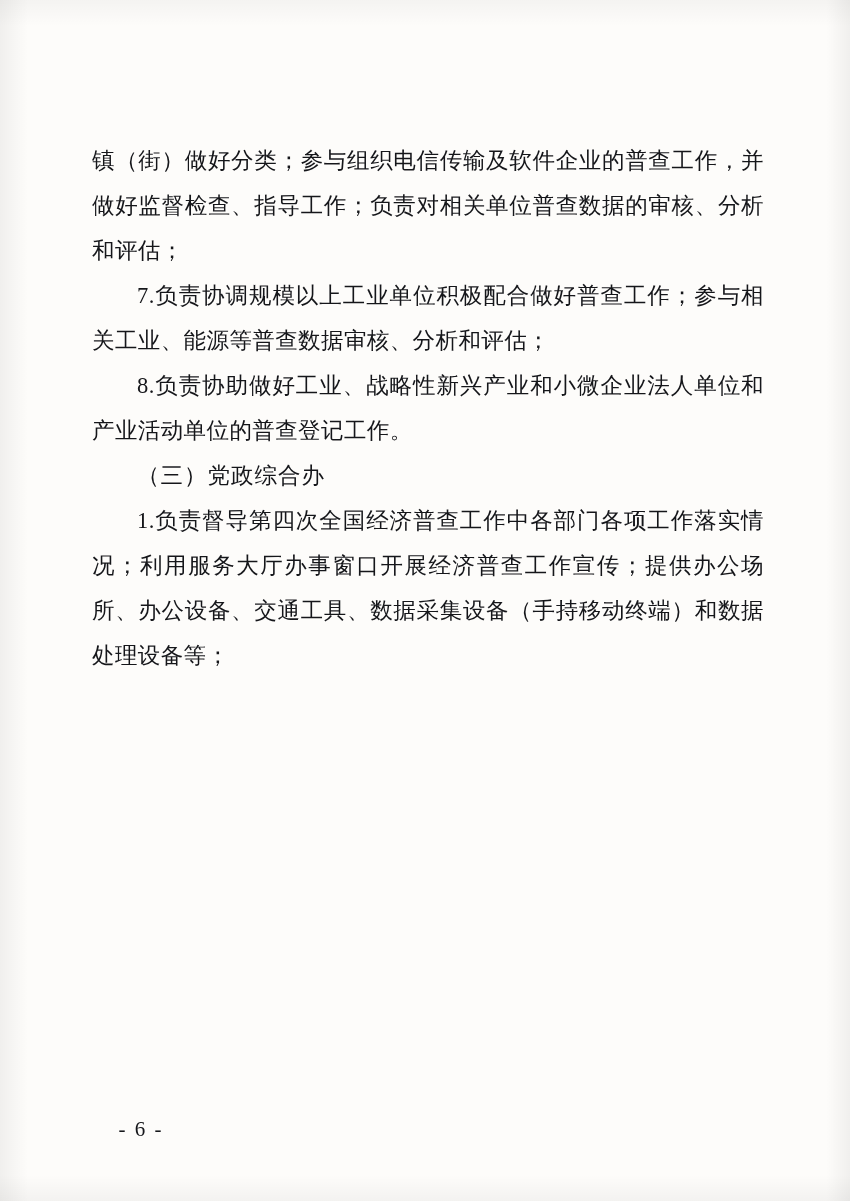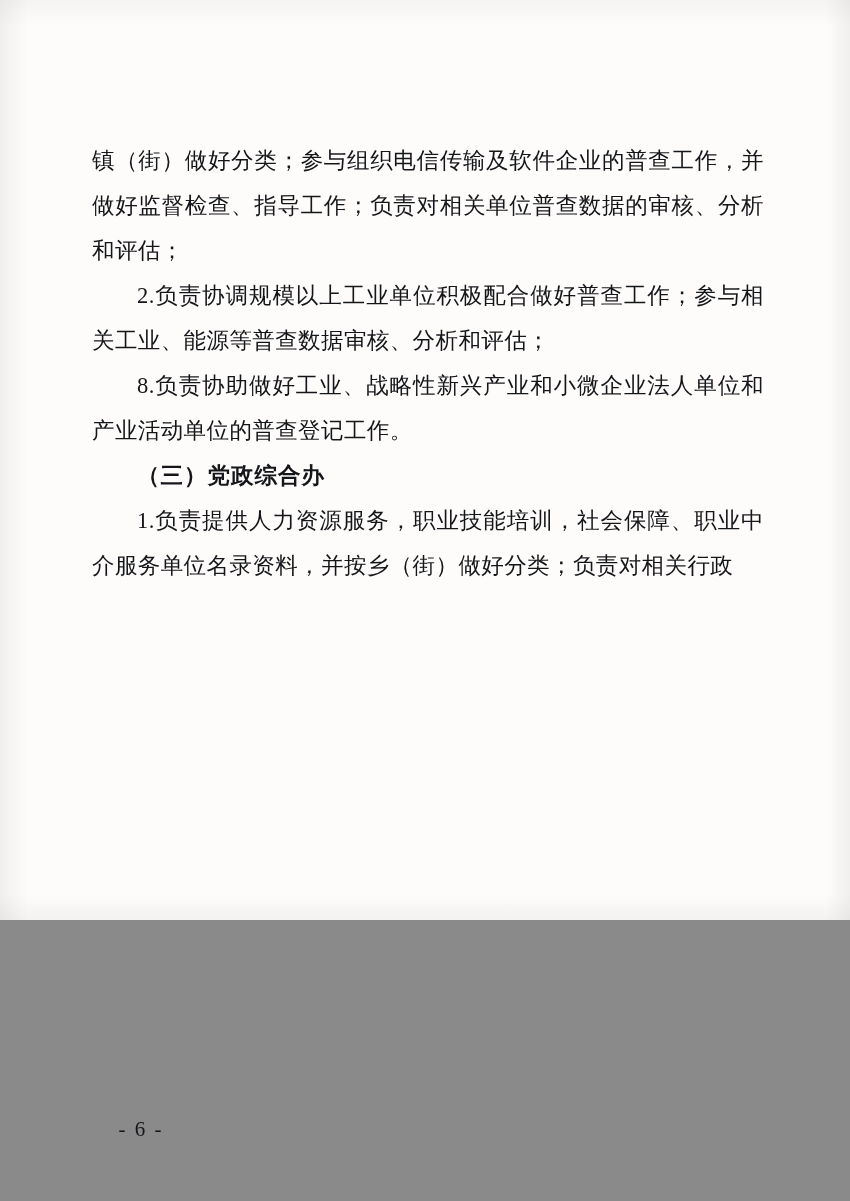--- a/index.html
+++ b/index.html
@@ -9,21 +9,21 @@
   }
   body {
     width: 850px;
     height: 1201px;
     overflow: hidden;
     font-family: "Liberation Serif", serif;
   }
   .page {
     position: relative;
     width: 850px;
-    height: 920px;
+    height: 1201px;
     background: #fdfcfa;
     box-sizing: border-box;
     
     background-image:
       linear-gradient(to right, rgba(0,0,0,0.05) 0px, rgba(0,0,0,0.0) 28px),
       linear-gradient(to left, rgba(0,0,0,0.05) 0px, rgba(0,0,0,0.0) 24px),
       linear-gradient(to bottom, rgba(0,0,0,0.035) 0px, rgba(0,0,0,0.0) 26px),
       linear-gradient(to top, rgba(0,0,0,0.04) 0px, rgba(0,0,0,0.0) 26px);
   }
   .doc-body {
@@ -41,21 +41,21 @@
     text-justify: inter-ideograph;
     letter-spacing: 0.4px;
     margin: 0 0 0 0;
     white-space: pre-wrap;
   }
   .para.indent {
     text-indent: 45px;
   }
   .para.heading {
     text-indent: 45px;
-    font-weight: bold;
+    font-weight: normal;
     letter-spacing: 1px;
   }
   .page-number {
     position: absolute;
     left: 0;
     right: 0;
     top: 1117px;
     text-align: center;
     font-family: "Liberation Serif", serif;
     font-size: 21px;
@@ -69,32 +69,32 @@
 </style>
 </head>
 <body>
 
 <div class="page">
 
   <div class="doc-body">
 
     <p class="para">镇（街）做好分类；参与组织电信传输及软件企业的普查工作，并做好监督检查、指导工作；负责对相关单位普查数据的审核、分析和评估；</p>
 
-    <p class="para indent">2.负责协调规模以上工业单位积极配合做好普查工作；参与相关工业、能源等普查数据审核、分析和评估；</p>
+    <p class="para indent">7.负责协调规模以上工业单位积极配合做好普查工作；参与相关工业、能源等普查数据审核、分析和评估；</p>
 
     <p class="para indent">8.负责协助做好工业、战略性新兴产业和小微企业法人单位和产业活动单位的普查登记工作。</p>
 
     <p class="para heading">（三）党政综合办</p>
 
+    <p class="para indent">1.负责督导第四次全国经济普查工作中各部门各项工作落实情况；利用服务大厅办事窗口开展经济普查工作宣传；提供办公场所、办公设备、交通工具、数据采集设备（手持移动终端）和数据处理设备等；</p>
 
 
 
 
 
-    <p class="para indent">1.负责提供人力资源服务，职业技能培训，社会保障、职业中介服务单位名录资料，并按乡（街）做好分类；负责对相关行政</p>
 
   </div>
 
   <div class="page-number">
     <span class="pn-inner">- 6 -</span>
   </div>
 
 </div>
 
 </body></html>

